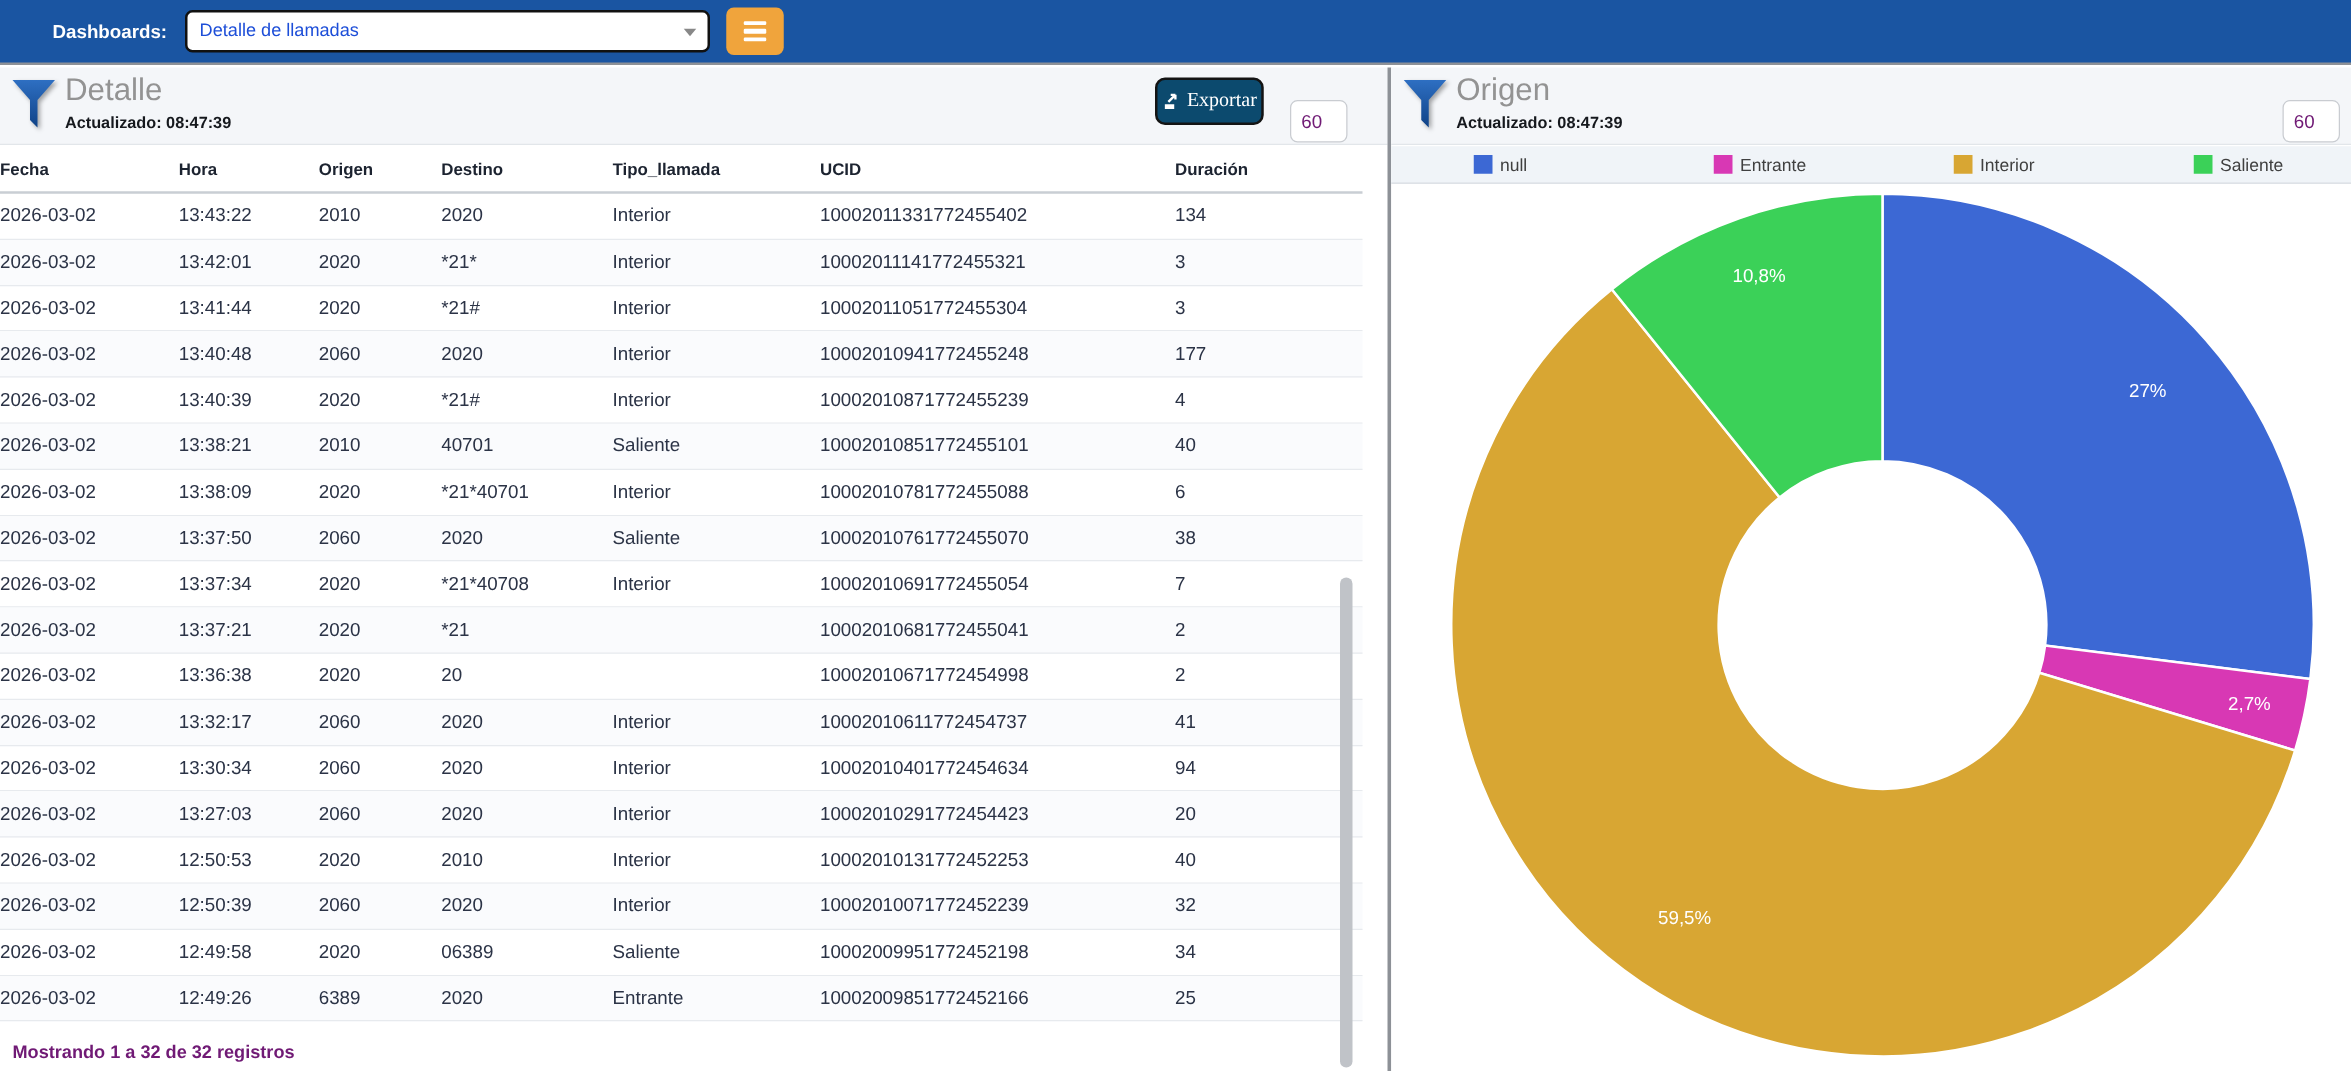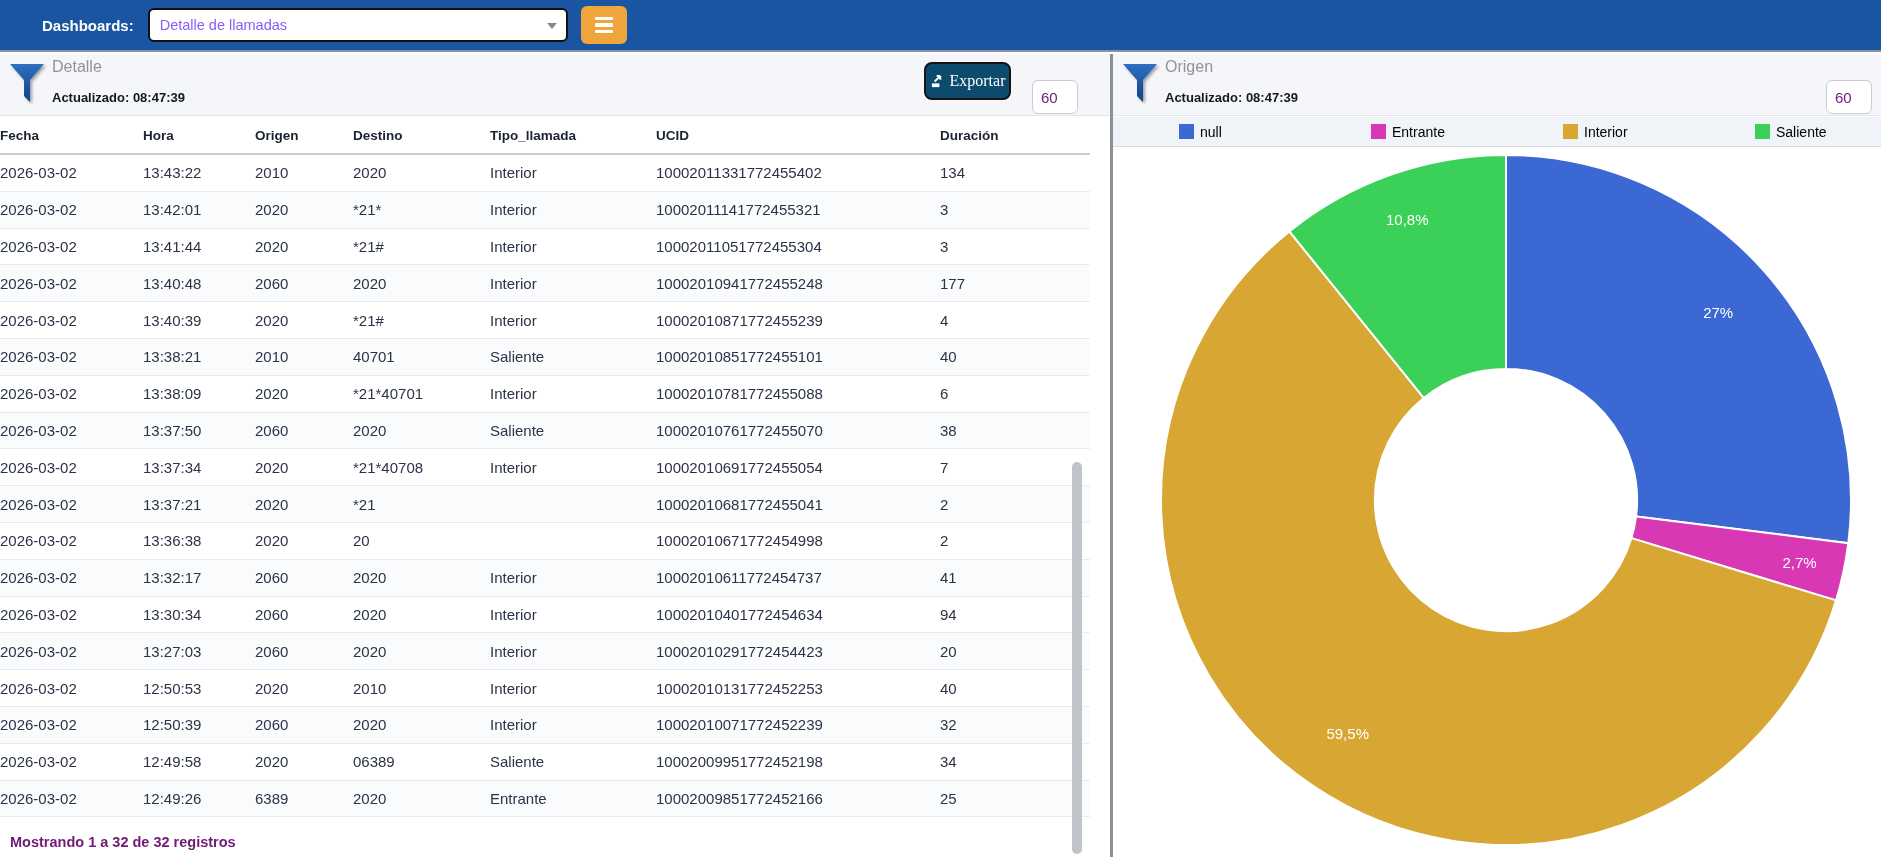--- a/index.html
+++ b/index.html
@@ -8,41 +8,41 @@
   .app { position:relative; width:1881px; height:601px; }
 
   
   .navbar { position:absolute; top:0; left:0; width:1881px; height:52px;
             background:#1a55a2; border-bottom:2px solid #8d9197;
             display:flex; align-items:center; }
   .nav-label { color:#fff; font-weight:bold; font-size:15px; margin-left:42px; }
   .nav-select { position:relative; margin-left:14px; width:420px; height:34px;
                 background:#fff; border:2px solid #111; border-radius:6px;
                 display:flex; align-items:center; padding:0 26px 0 10px;
-                font-size:14.5px; color:#8b5cf6; cursor:pointer; }
+                font-size:14.5px; color:#1d4ed8; cursor:pointer; }
   .nav-select .arrow { position:absolute; right:9px; top:13px; width:0; height:0;
                 border-left:5px solid transparent; border-right:5px solid transparent;
                 border-top:6px solid #888; }
   .menu-btn { margin-left:13px; width:46px; height:38px; background:#f0a43c;
               border:none; border-radius:6px; display:flex; flex-direction:column;
               align-items:center; justify-content:center; gap:3px; cursor:pointer; }
   .menu-btn i { display:block; width:18px; height:3.5px; background:#fff; border-radius:1px; }
 
   
   .panel { position:absolute; top:54px; height:803px; background:#fff; }
   .panel-left  { left:0; width:1110px; }
   .panel-right { left:1113px; width:768px; }
   .panel-divider { position:absolute; top:54px; left:1110px; width:3px; height:803px;
                    background:#8d9197; }
 
   .panel-head { position:absolute; top:0; left:0; right:0; height:62px;
                 background:#f4f6f9; border-bottom:1px solid #e2e6ea; }
   .funnel { position:absolute; left:9px; top:7px;
             filter:drop-shadow(2px 2px 1.5px rgba(0,0,0,.35)); }
-  .panel-title { position:absolute; left:52px; top:4px; font-size:16px; color:#939393; }
+  .panel-title { position:absolute; left:52px; top:4px; font-size:25px; color:#939393; }
   .panel-updated { position:absolute; left:52px; top:36px; font-size:13px;
                    font-weight:bold; color:#15181d; }
   .refresh-input { position:absolute; top:26px; width:46px; height:34px;
                    border:1px solid #c9ccd1; border-radius:6px; background:#fff;
                    font-size:15px; color:#701a75; padding-left:8px;
                    font-family:"Liberation Sans", sans-serif; }
   .panel-left  .refresh-input { left:1032px; }
   .panel-right .refresh-input { left:713px; }
 
   .export-btn { position:absolute; left:924px; top:8px; width:87px; height:38px;
@@ -64,21 +64,21 @@
   .tbl-footer { position:absolute; left:10px; top:780px; font-size:14.5px;
                 font-weight:bold; color:#701a75; }
   .vscrollbar { position:absolute; left:1072px; top:408px; width:10px; height:392px;
                 background:#c0c3c8; border-radius:5px; }
 
   
   .legend { position:absolute; left:0; top:63px; width:768px; height:30px;
             background:#f0f4f8; border-bottom:1px solid #d8dce1;
             display:grid; grid-template-columns:repeat(4,1fr); align-items:center; }
   .legend-item { display:flex; align-items:center; gap:6px; padding-left:66px;
-                 font-size:14px; color:#000000; cursor:pointer; }
+                 font-size:14px; color:#404040; cursor:pointer; }
   .legend-swatch { width:15px; height:15px; flex:0 0 15px; }
   .chart-wrap { position:absolute; left:0; top:93px; width:768px; height:710px; }
   .chart-wrap svg text { font-family:"Liberation Sans", sans-serif; font-size:15px; fill:#fff; }
 </style>
 </head>
 <body>
 
 <div class="app">
 
   <div class="navbar">

